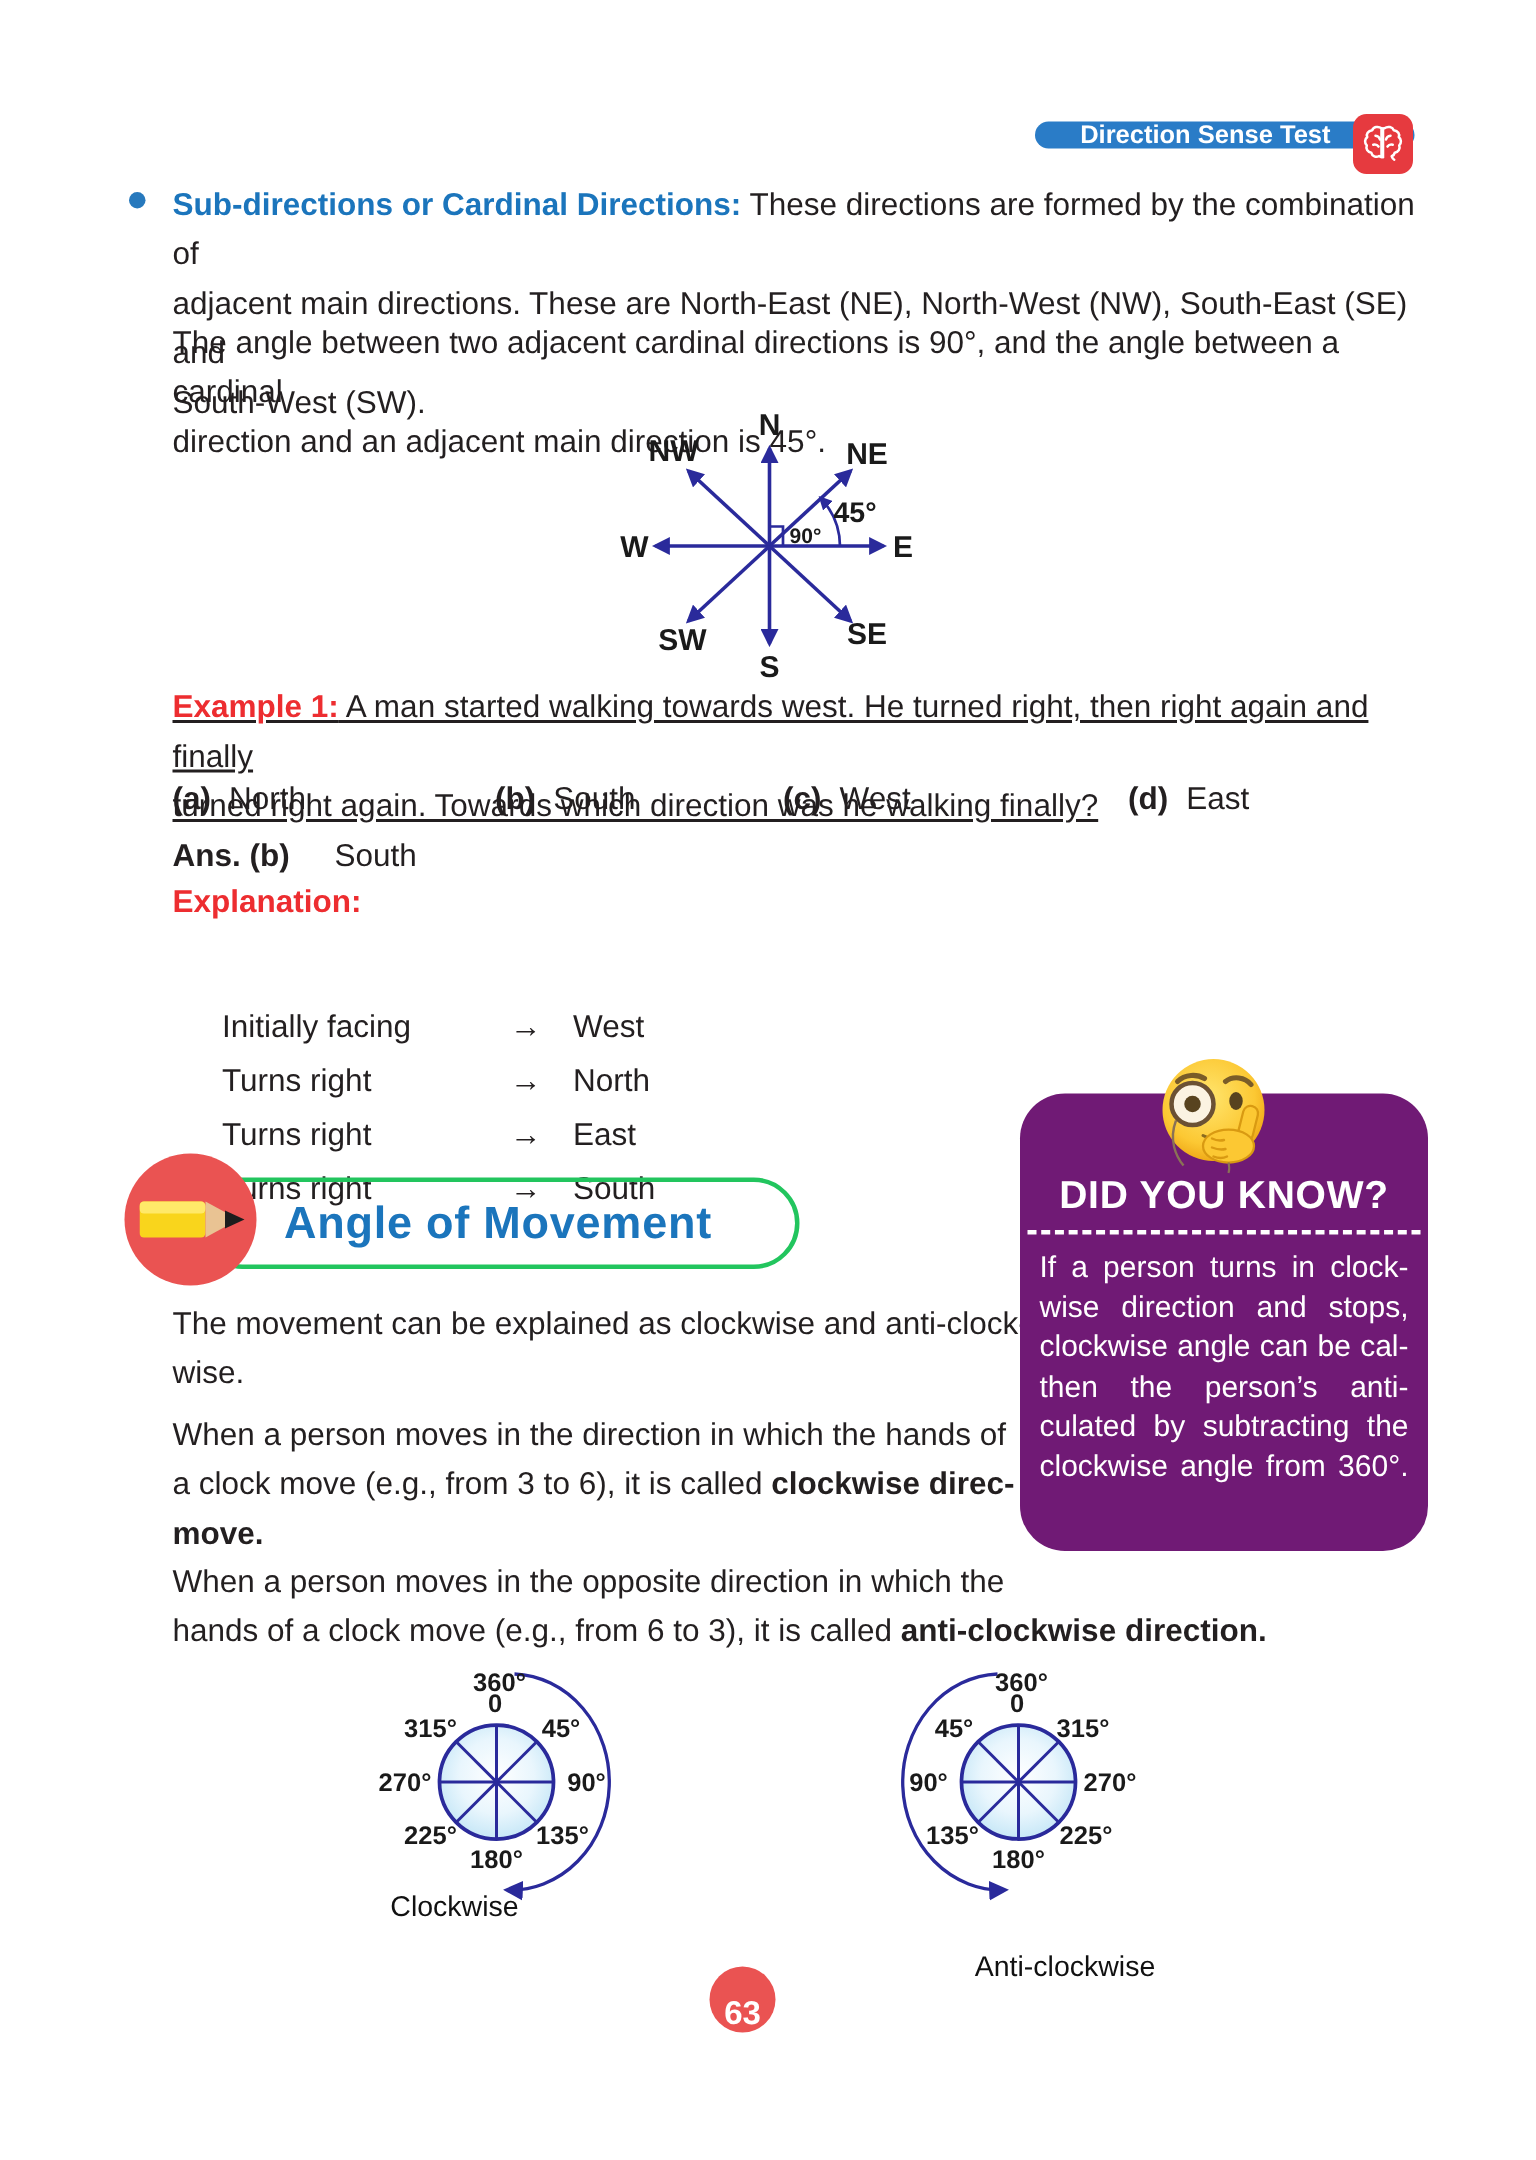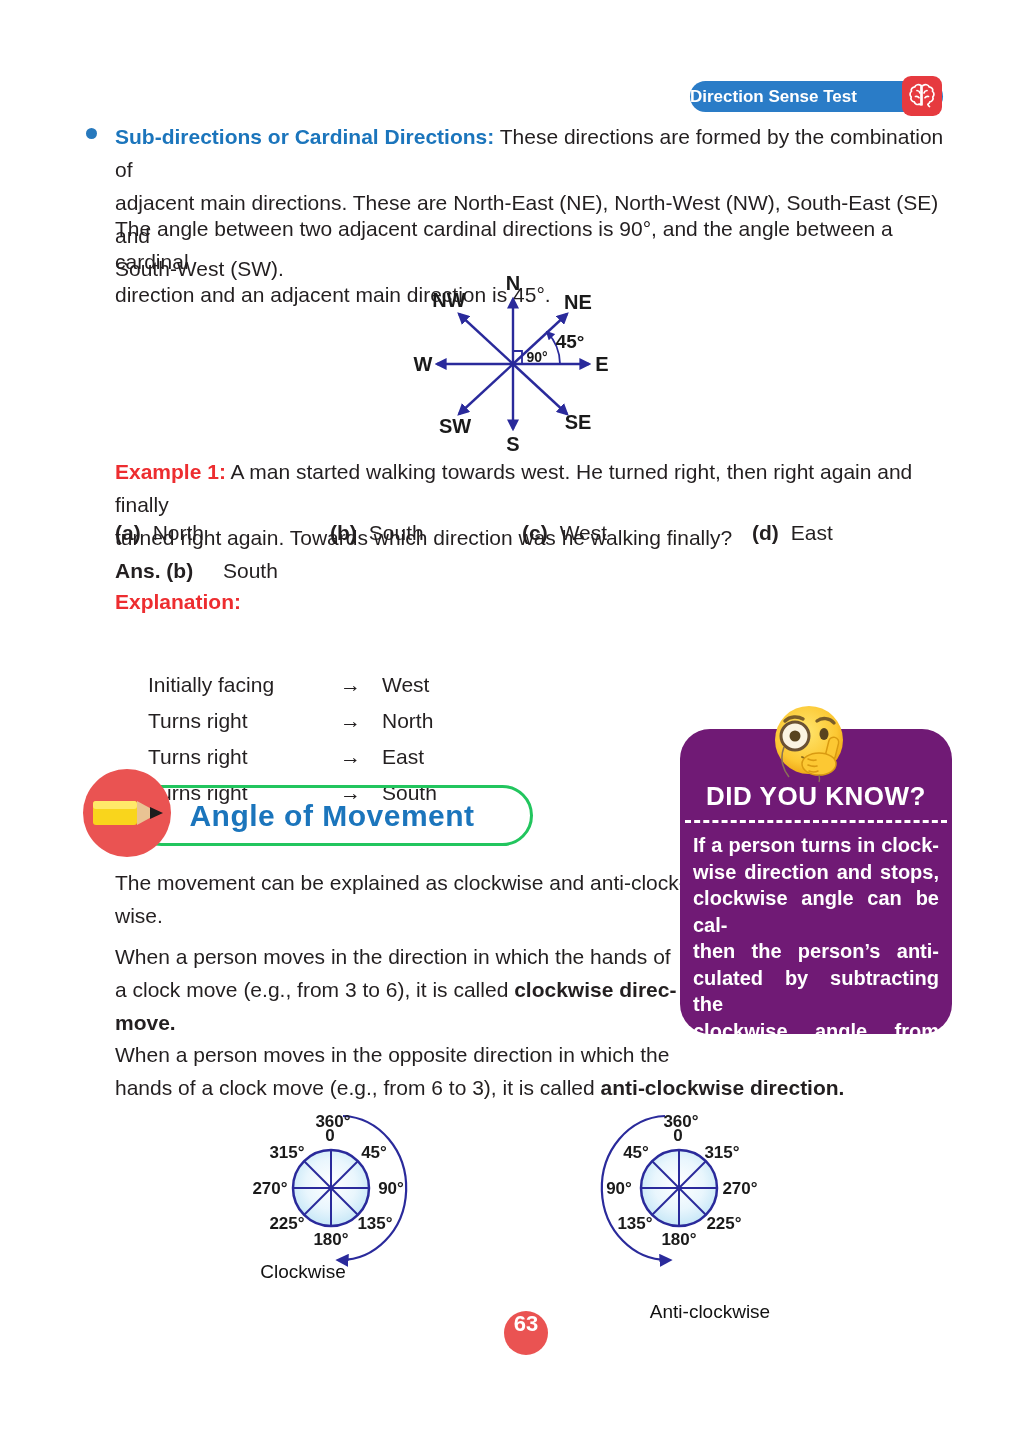--- a/index.html
+++ b/index.html
@@ -8,23 +8,23 @@
     font-family:"Liberation Sans",sans-serif;color:#231f20;overflow:hidden;
   }
   .abs{position:absolute;}
   .body-text{font-size:21px;line-height:33px;color:#231f20;}
   .blue-bold{color:#1b75bc;font-weight:bold;}
   .red-bold{color:#ed2d30;font-weight:bold;}
   .b{font-weight:bold;}
 
   
   .header-pill{
-    left:690px;top:81px;width:253px;height:31px;background:#2a7cc7;
+    left:690px;top:81px;width:253px;height:18px;background:#2a7cc7;
     border-radius:16px;color:#ffffff;font-weight:bold;font-size:17px;
-    display:flex;align-items:center;justify-content:flex-start;padding-right:56px;box-sizing:border-box;
+    display:flex;align-items:center;justify-content:flex-end;padding-right:56px;box-sizing:border-box;
   }
   .header-chip{
     left:902px;top:76px;width:40px;height:40px;background:#e63a3f;border-radius:9px;
     display:flex;align-items:center;justify-content:center;
   }
 
   .bullet-dot{left:86px;top:128px;width:11px;height:11px;border-radius:50%;background:#2779bd;}
 
   
   .steps{left:148px;top:624px;font-size:21px;margin-top:43px;}
@@ -45,29 +45,29 @@
     display:flex;align-items:center;justify-content:center;z-index:3;
   }
 
   
   .dyk-box{
     left:680px;top:729px;width:272px;height:305px;background:#701a75;border-radius:30px;
     box-sizing:border-box;color:#ffffff;z-index:2;
   }
   .dyk-title{margin-top:52px;text-align:center;font-size:26px;font-weight:bold;letter-spacing:.5px;}
   .dyk-sep{border:none;border-top:3px dashed #ffffff;margin:8px 5px 9px 5px;}
-  .dyk-body{padding:0 13px;font-size:20px;font-weight:bold;line-height:26.5px;}
+  .dyk-body{padding:0 13px;font-size:20px;font-weight:normal;line-height:26.5px;}
   .dyk-line{text-align:justify;text-align-last:justify;}
   .emoji-wrap{left:764px;top:697px;width:90px;height:90px;z-index:4;}
 
   .dial-label{font-size:19px;font-weight:normal;color:#111;text-align:center;}
 
   .page-num{
-    left:504px;top:1311px;width:44px;height:44px;border-radius:50%;background:#ea5352;
-    color:#ffffff;font-weight:bold;font-size:22px;display:flex;align-items:flex-start;justify-content:center;
+    left:473px;top:1311px;width:44px;height:44px;border-radius:50%;background:#ea5352;
+    color:#ffffff;font-weight:bold;font-size:22px;display:flex;align-items:flex-end;justify-content:center;
   }
 
   svg text{font-family:"Liberation Sans",sans-serif;}
 </style>
 </head>
 <body>
 
 <div id="page">
 
   <div class="abs header-pill">
@@ -123,21 +123,21 @@
       <text x="170" y="157">SE</text>
       <text x="105" y="179">S</text>
       <text x="47" y="161">SW</text>
       <text x="15" y="99">W</text>
       <text x="41" y="35">NW</text>
     </g>
     <text x="129" y="90" font-size="14" font-weight="600" fill="#1a1a1a" text-anchor="middle">90°</text>
     <text x="162" y="76" font-size="19" font-weight="700" fill="#1a1a1a" text-anchor="middle">45°</text>
   </svg>
 
-  <div class="abs body-text" style="left:115px;top:455px;width:845px;">
+  <div class="abs body-text" style="left:115px;top:455px;width:845px;text-decoration:underline;">
     <span class="red-bold">Example 1:</span><span> A man started walking towards west. He turned right, then right again and finally</span><br>
     <span>turned right again. Towards which direction was he walking finally?</span>
   </div>
 
   <div class="opt" style="left:115px;">
     <span class="key">(a)</span><span>North</span>
   </div>
   <div class="opt" style="left:330px;">
     <span class="key">(b)</span><span>South</span>
   </div>

